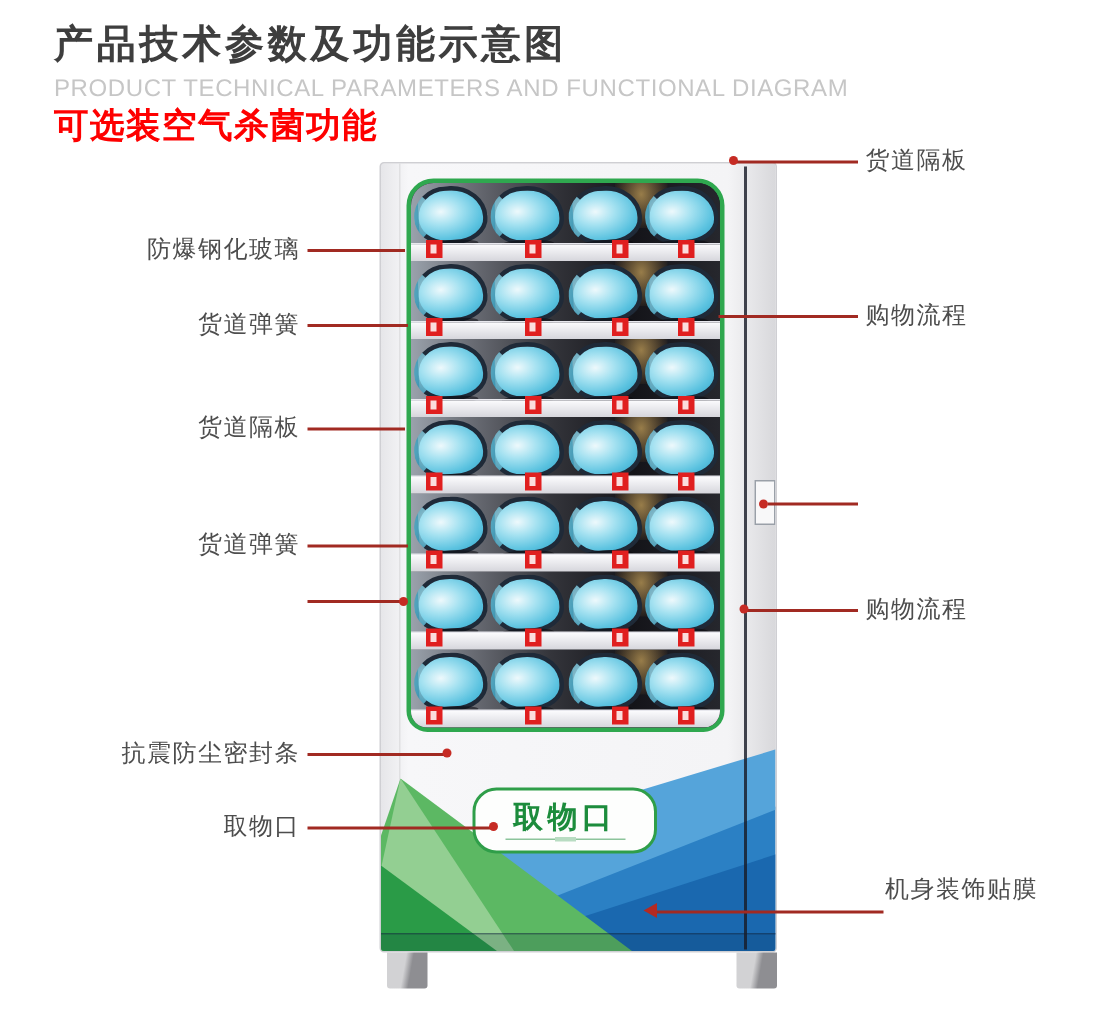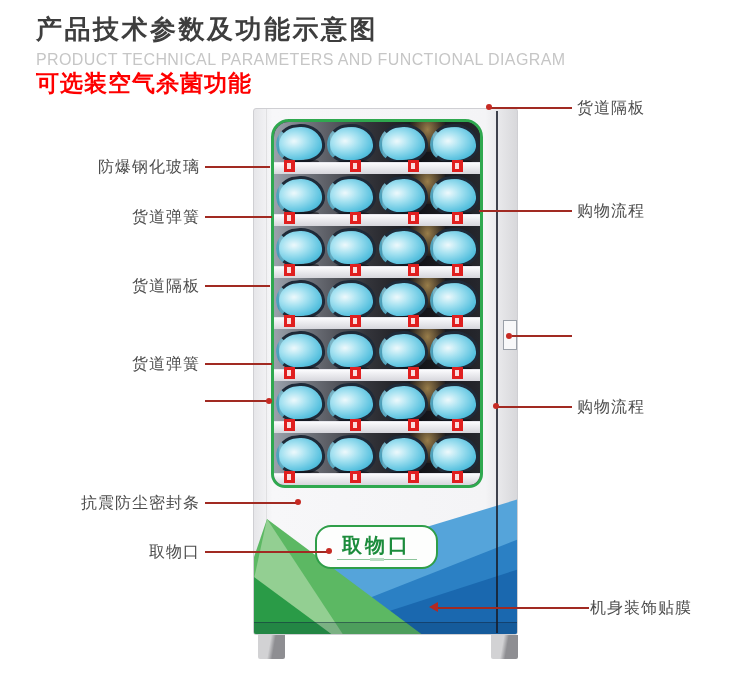--- a/index.html
+++ b/index.html
@@ -205,21 +205,21 @@
   <div class="lbl left" style="top:157px;">防爆钢化玻璃</div>
   <div class="lbl left" style="top:207px;">货道弹簧</div>
   <div class="lbl left" style="top:276px;">货道隔板</div>
   <div class="lbl left" style="top:354px;">货道弹簧</div>
   <div class="lbl left" style="top:493px;">抗震防尘密封条</div>
   <div class="lbl left" style="top:542px;">取物口</div>
 
   <div class="lbl right" style="top:98px;">货道隔板</div>
   <div class="lbl right" style="top:201px;">购物流程</div>
   <div class="lbl right" style="top:397px;">购物流程</div>
-  <div class="lbl right" style="top:598px;left:590px;">机身装饰贴膜</div>
+  <div class="lbl right" style="top:584px;left:590px;">机身装饰贴膜</div>
 
   <div class="lline" style="left:205px;top:166px;width:65px;"></div>
   <div class="lline" style="left:205px;top:216px;width:67px;"></div>
   <div class="lline" style="left:205px;top:285px;width:65px;"></div>
   <div class="lline" style="left:205px;top:363px;width:67px;"></div>
   <div class="lline" style="left:205px;top:400px;width:63px;"></div>
   <div class="lline" style="left:205px;top:502px;width:93px;"></div>
   <div class="lline" style="left:205px;top:551px;width:124px;"></div>
 
   <div class="lline" style="left:491px;top:107px;width:81px;"></div>

